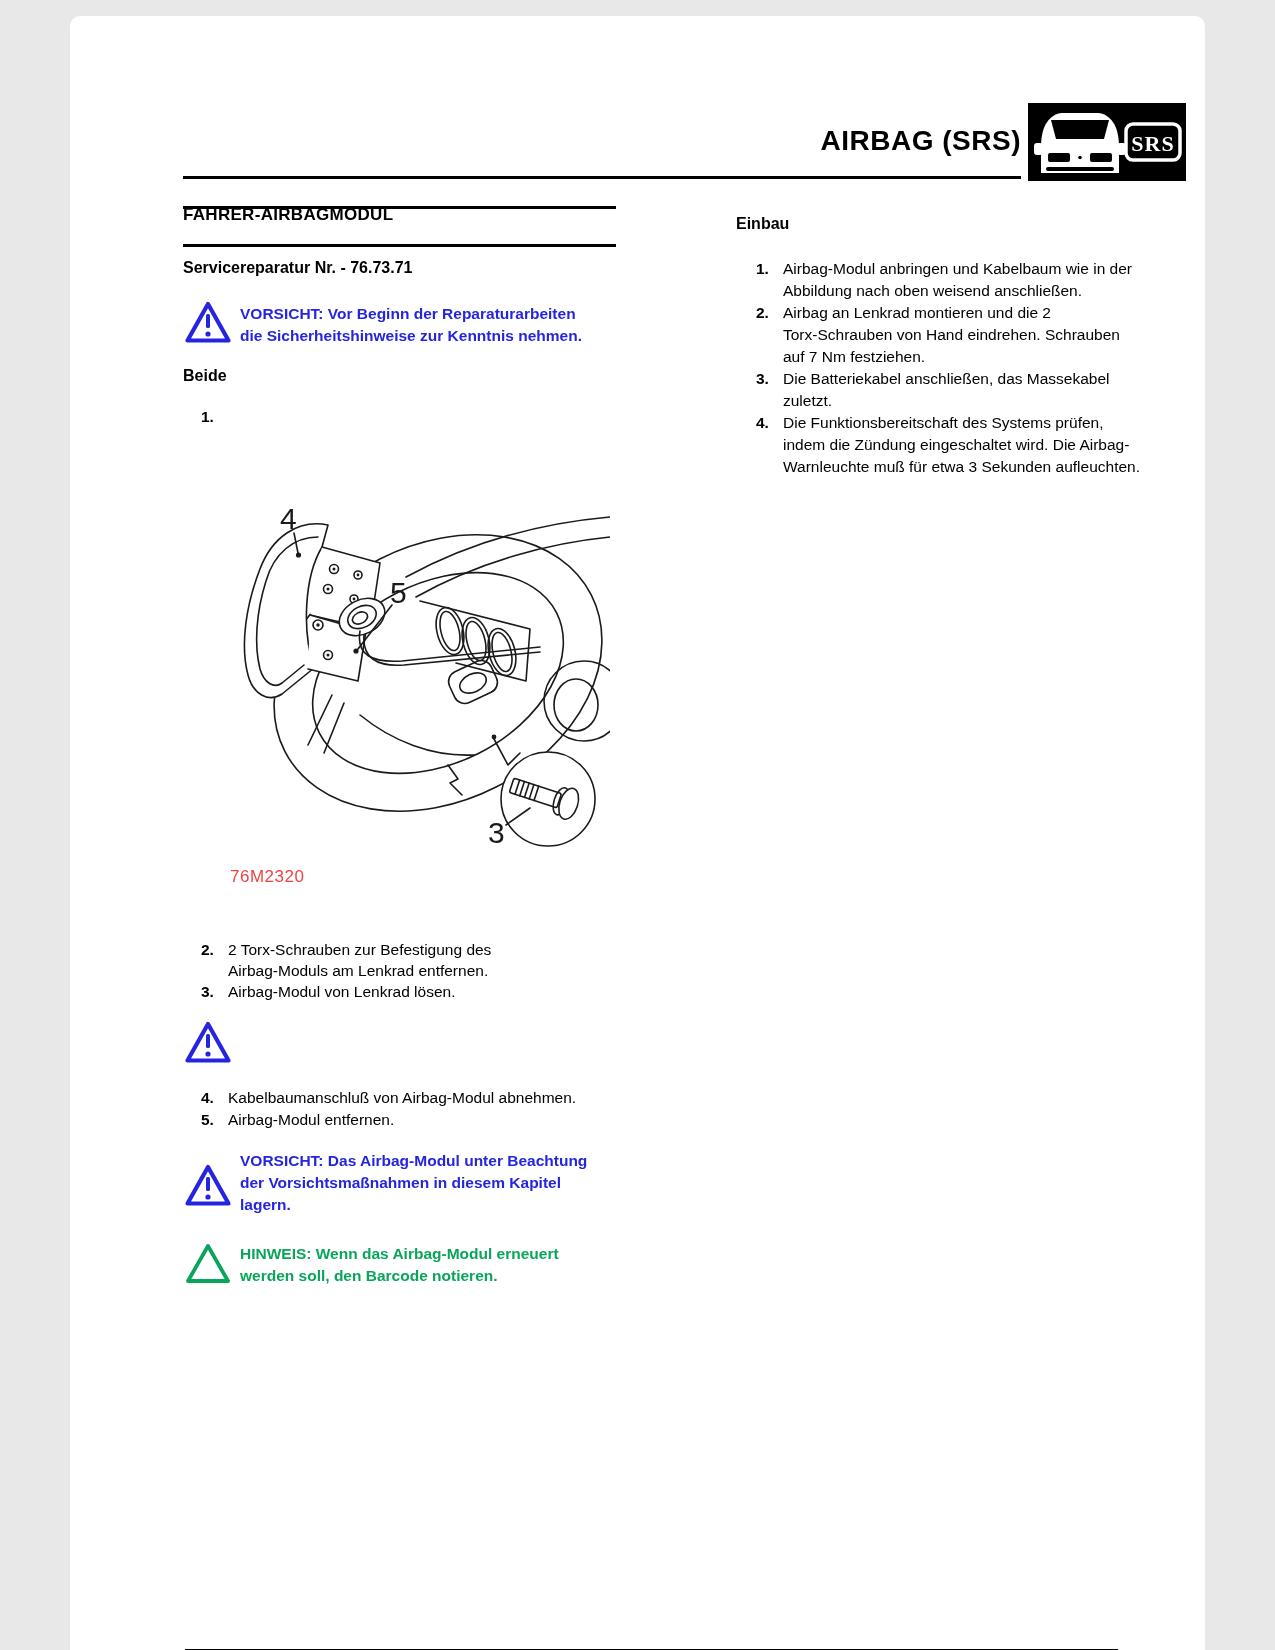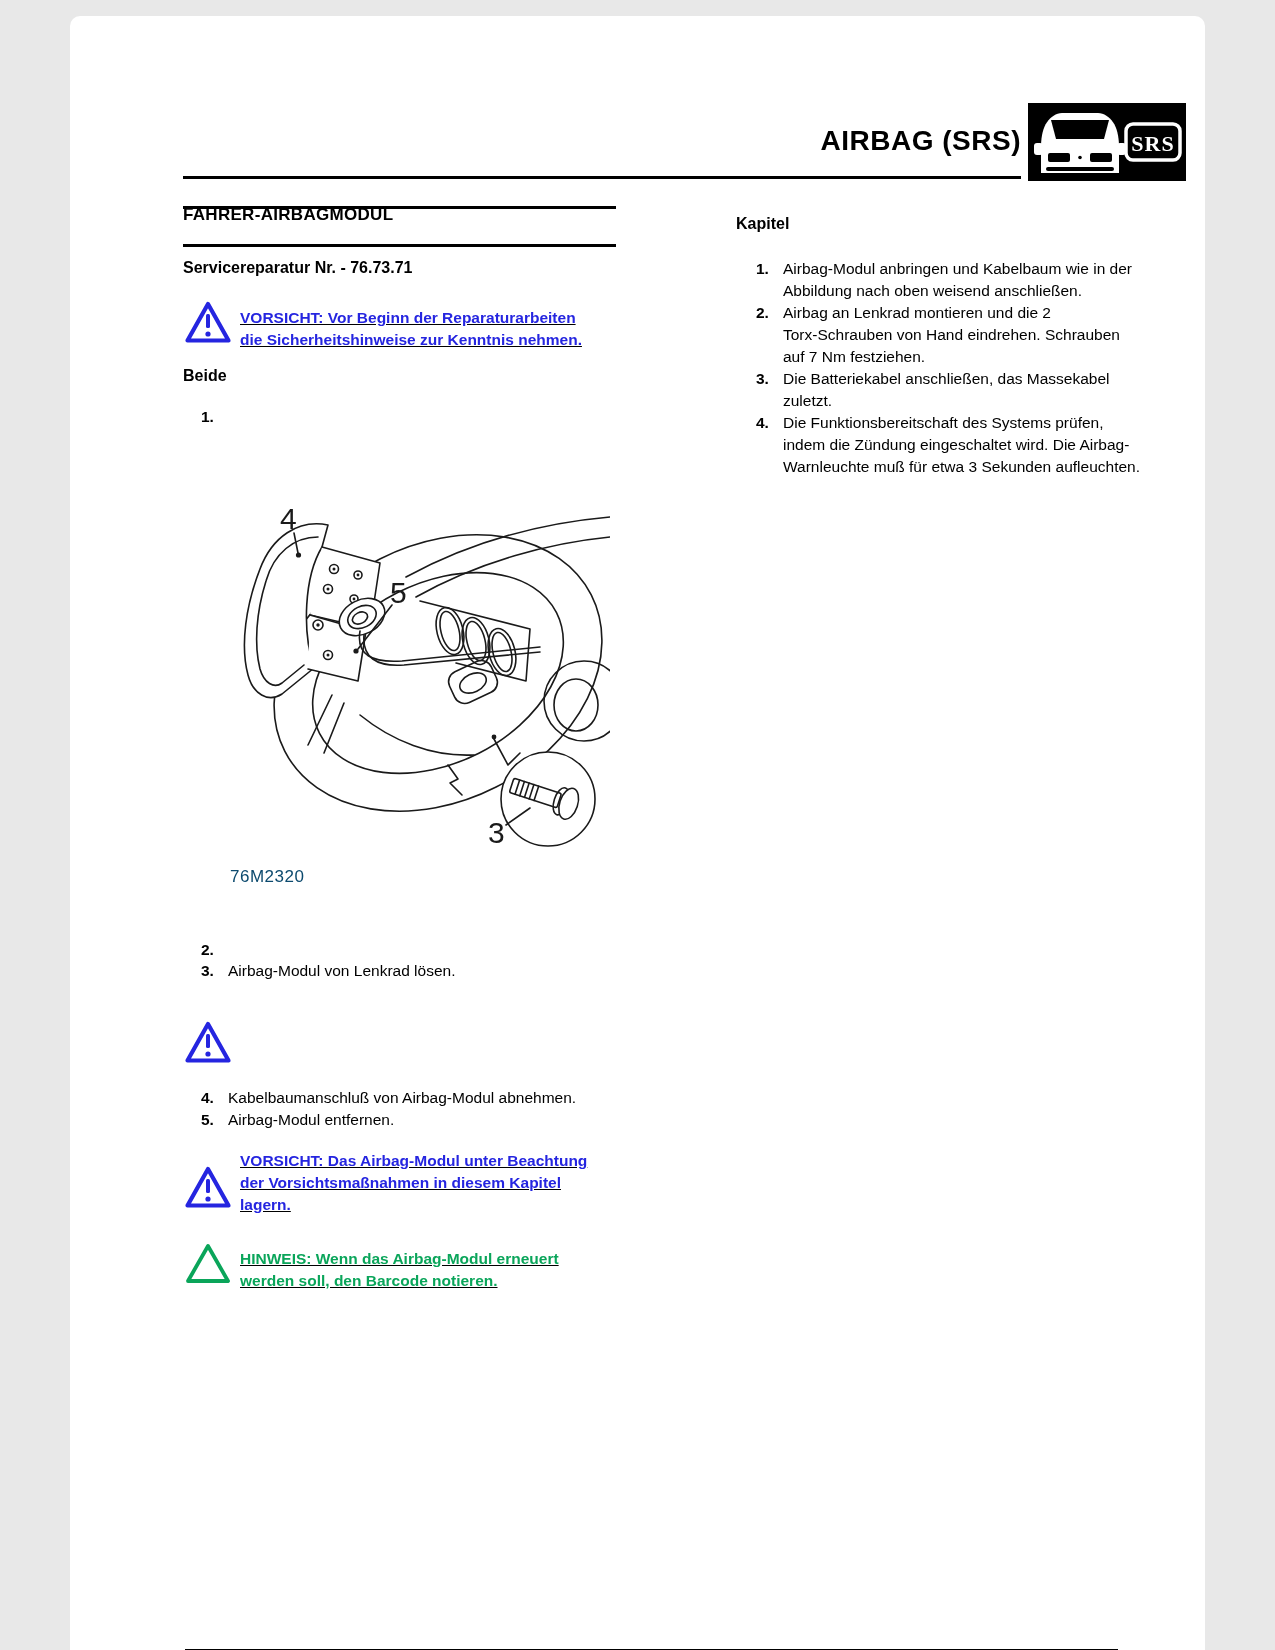--- a/index.html
+++ b/index.html
@@ -26,30 +26,30 @@
   
   .steps { position:absolute; }
   .step { display:flex; align-items:flex-start; }
   .step .num { width:27px; flex:none; font-weight:bold; font-size:15.5px; line-height:22px; }
   .step .txt { font-size:15.5px; line-height:22px; white-space:pre-line; }
   .steps.tight .step .num, .steps.tight .step .txt { line-height:21px; }
   .rsteps .step .num { width:27px; }
   .rsteps .step .txt { width:395px; }
 
   
-  .callout { position:absolute; display:flex; align-items:flex-end;text-decoration:underline; }
+  .callout { position:absolute; display:flex; align-items:center; }
   .callout .tri { flex:none; width:50px; margin-right:7px; }
   .callout .ctxt {
     font-size:15.5px; font-weight:bold; line-height:22px; white-space:pre-line;
     width:400px;
   }
   .callout.blue .ctxt { color:#2525e0; }
   .callout.green .ctxt { color:#0aa55a; }
 
-  .fig-caption { position:absolute; font-size:17px; color:#0c4a6e; letter-spacing:0.5px; }
+  .fig-caption { position:absolute; font-size:17px; color:#ef4444; letter-spacing:0.5px; }
 
   .page-num {
     position:absolute; left:1100px; top:1640px;
     font-size:24px; font-weight:bold;
   }
   svg text { font-family:"Liberation Sans", sans-serif; }
   .badge-text { font-family:"Liberation Serif", serif; font-weight:bold; }
 </style>
 </head>
 <body>
@@ -186,20 +186,22 @@
       <text x="70" y="26" font-size="30" fill="#1a1a1a">4</text>
       <text x="180" y="100" font-size="30" fill="#1a1a1a">5</text>
       <text x="278" y="340" font-size="30" fill="#1a1a1a">3</text>
     </svg>
   </div>
   <div class="fig-caption" style="left:160px; top:851px;">76M2320</div>
 
   <div class="steps tight" style="left:131px; top:923px; width:410px;">
     <div class="step">
       <span class="num">2.</span>
+      <span class="txt">2 Torx-Schrauben zur Befestigung des
+Airbag-Moduls am Lenkrad entfernen.</span>
     </div>
     <div class="step">
       <span class="num">3.</span>
       <span class="txt">Airbag-Modul von Lenkrad lösen.</span>
     </div>
   </div>
 
   <div class="callout blue" style="left:113px; top:1003px;">
     <span class="tri">
       <svg width="50" height="48" viewBox="0 0 50 48">
@@ -237,21 +239,21 @@
   <div class="callout green" style="left:113px; top:1221px;">
     <span class="tri" style="margin-top:3px;">
       <svg width="50" height="48" viewBox="0 0 50 48">
         <path d="M25 6 L45 41 L5 41 Z" fill="none" stroke="#0aa55a" stroke-width="3.8" stroke-linejoin="round"></path>
       </svg>
     </span>
     <div class="ctxt">HINWEIS: Wenn das Airbag-Modul erneuert
 werden soll, den Barcode notieren.</div>
   </div>
 
-  <div class="sub-heading" style="left:666px; top:199px;">Kapitel</div>
+  <div class="sub-heading" style="left:666px; top:199px;">Einbau</div>
 
   <div class="steps rsteps" style="left:686px; top:242px; width:425px;">
     <div class="step">
       <span class="num">1.</span>
       <span class="txt">Airbag-Modul anbringen und Kabelbaum wie in der
 Abbildung nach oben weisend anschließen.</span>
     </div>
     <div class="step">
       <span class="num">2.</span>
       <span class="txt">Airbag an Lenkrad montieren und die 2

